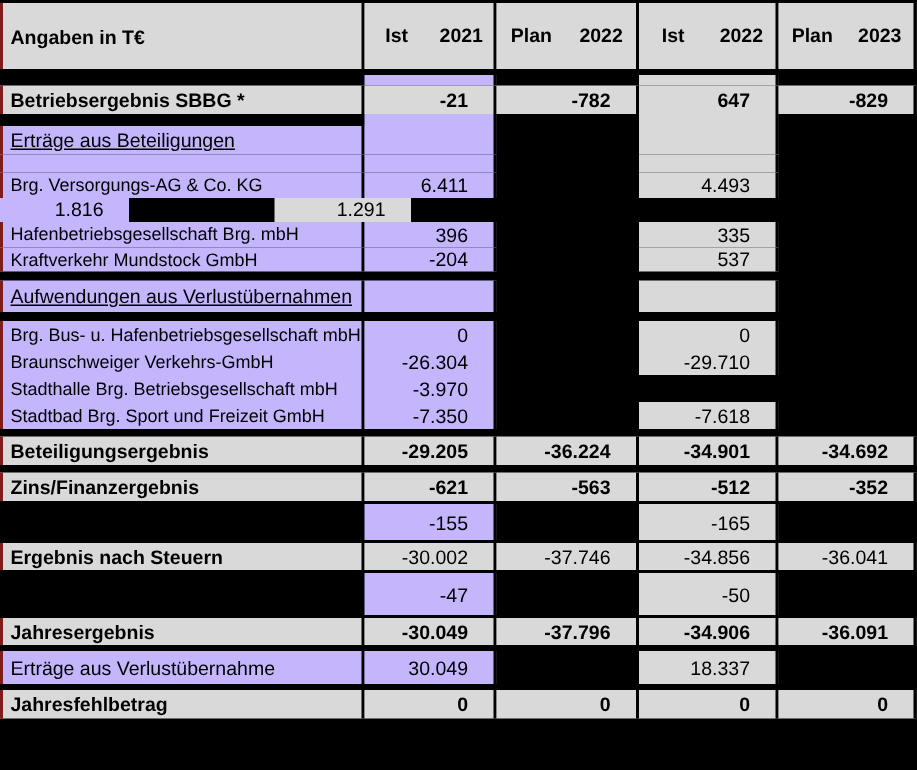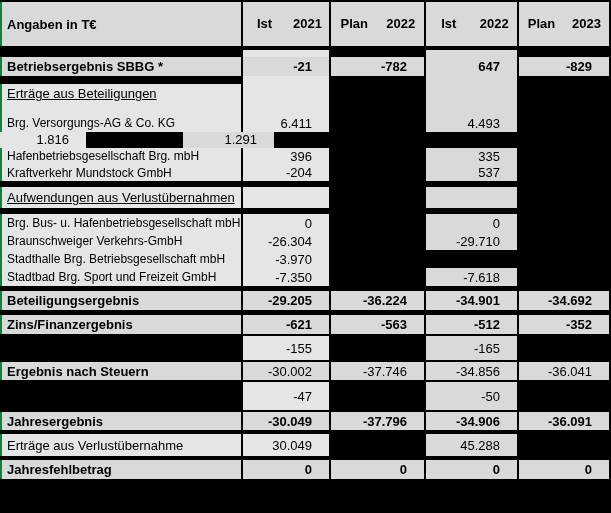--- a/index.html
+++ b/index.html
@@ -5,23 +5,23 @@
   html,body{margin:0;padding:0;background:#000;}
   #screen{
     width:611px;height:513px;background:#000;
     font-family:"Liberation Sans",sans-serif;color:#000;
     overflow:hidden;
   }
   .row{display:flex;width:611px;box-sizing:border-box;}
   .cell{box-sizing:border-box;display:flex;align-items:center;height:100%;overflow:hidden;white-space:nowrap;}
   .c0{width:243px}.c1{width:88px}.c2{width:95px}.c3{width:93px}.c4{width:92px}
   .gray{background:#d9d9d9}
-  .white{background:#e5e5e5}
+  .white{background:#c4b5fd}
   .dark{background:#000000}
-  .bl{border-left:2px solid #15803d}
+  .bl{border-left:2px solid #7f1d1d}
   .vr{border-right:2px solid #000}
   .bt{border-top:2px solid #000}
   .lbl{padding-left:5px;font-size:13px}
   .sm{font-size:12px}
   .num{justify-content:flex-end;padding-right:17px;font-size:13px}
   .b{font-weight:bold}
   .und{text-decoration:underline}
   .hdrcell{flex-direction:row;justify-content:center;text-align:center;font-weight:bold;font-size:13px;line-height:1.5}
   .hdrcell span{display:block;width:100%}
   .h50{height:50px;border-top:2px solid #000;border-bottom:4px solid #000}
@@ -212,21 +212,21 @@
     <div class="cell c3 gray vr num b">-34.906</div>
     <div class="cell c4 gray vr num b">-36.091</div>
   </div>
 
   <div class="row h4 dark"></div>
 
   <div class="row h22">
     <div class="cell c0 white bl vr lbl">Erträge aus Verlustübernahme</div>
     <div class="cell c1 white vr num">30.049</div>
     <div class="cell c2 dark"></div>
-    <div class="cell c3 gray vr num">45.288</div>
+    <div class="cell c3 gray vr num">18.337</div>
     <div class="cell c4 dark"></div>
   </div>
 
   <div class="row h4 dark"></div>
 
   <div class="row h19">
     <div class="cell c0 gray bl vr lbl b">Jahresfehlbetrag</div>
     <div class="cell c1 gray vr num b">0</div>
     <div class="cell c2 gray vr num b">0</div>
     <div class="cell c3 gray vr num b">0</div>

